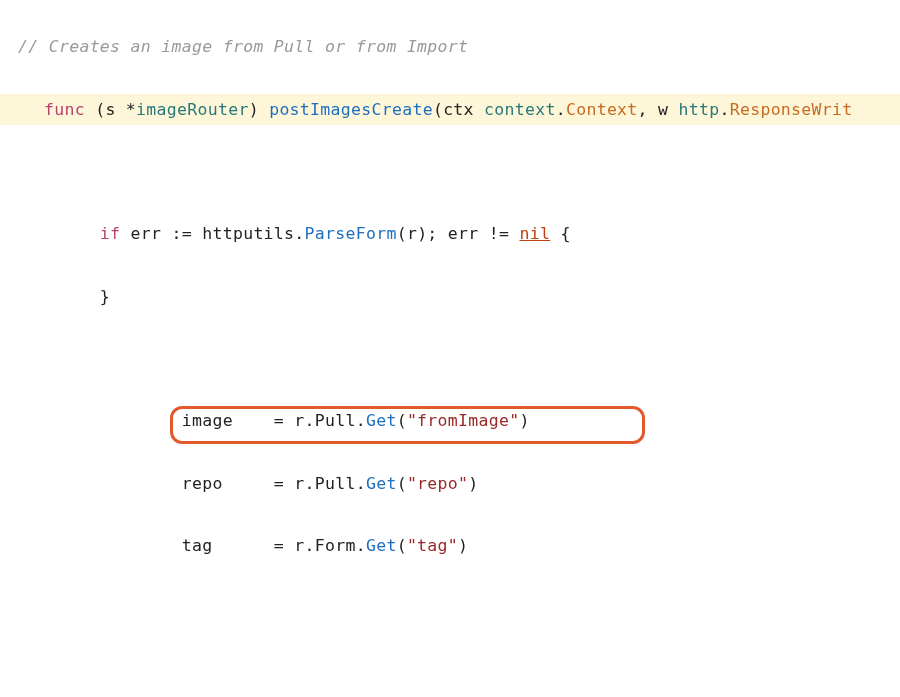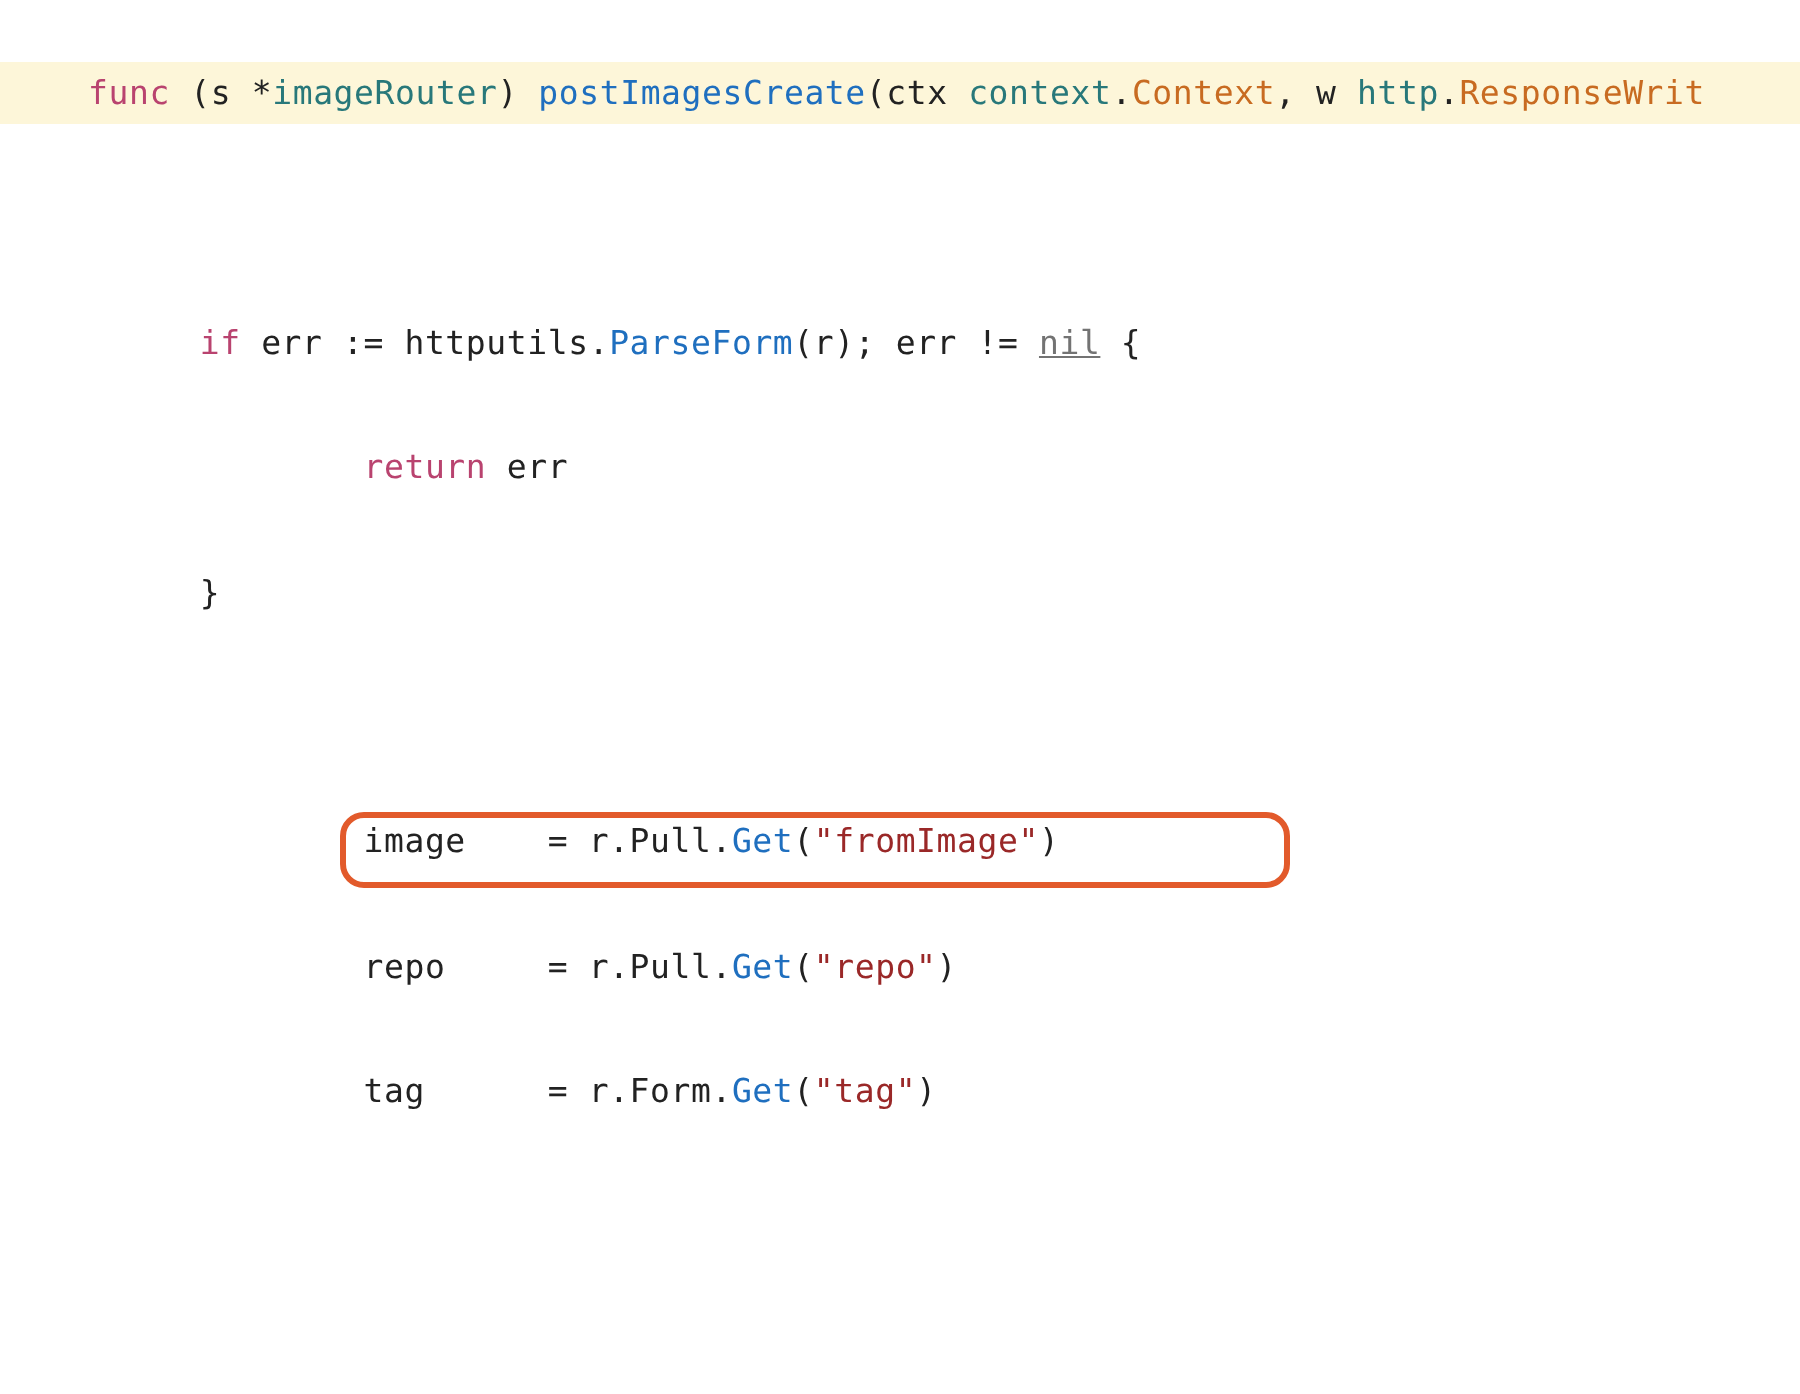--- a/index.html
+++ b/index.html
@@ -26,38 +26,38 @@
     .line.hl {
       background: #fdf6d9;
       padding-left: 44px;
     }
     .comment { color: #9a9a9a; font-style: italic; }
     .kw-func { color: #b9436f; }
     .kw-blue { color: #1f6fbf; }
     .kw-teal { color: #28787a; }
     .kw-orange { color: #c86b21; }
     .kw-return { color: #b9436f; }
-    .kw-nil { color: #737373; text-decoration: underline; }
+    .kw-nil { color: #c2410c; text-decoration: underline; }
     .kw-var { color: #1f6fbf; }
     .str { color: #9a2828; }
     .highlight-box {
       position: absolute;
       border: 3px solid #e25a2b;
       border-radius: 12px;
       pointer-events: none;
     }
   </style>
 </head>
 <body>
 
 <div class="code-container">
+<span class="line"><span class="comment">// Creates an image from Pull or from Import</span></span>
 <span class="line hl"><span class="kw-func">func</span><span> (s *</span><span class="kw-teal">imageRouter</span><span>) </span><span class="kw-blue">postImagesCreate</span><span>(ctx </span><span class="kw-teal">context</span><span>.</span><span class="kw-orange">Context</span><span>, w </span><span class="kw-teal">http</span><span>.</span><span class="kw-orange">ResponseWrit</span></span>
 <span class="line"> </span>
 <span class="line"><span class="kw-func">        if</span><span> err := httputils.</span><span class="kw-blue">ParseForm</span><span>(r); err != </span><span class="kw-nil">nil</span><span> {</span></span>
-<span class="line">                <span class="kw-return">return</span><span> err</span></span>
 <span class="line"><span>        }</span></span>
 <span class="line"> </span>
 <span class="line"><span>                image    = r.Pull.</span><span class="kw-blue">Get</span><span>(</span><span class="str">"fromImage"</span><span>)</span></span>
 <span class="line"><span>                repo     = r.Pull.</span><span class="kw-blue">Get</span><span>(</span><span class="str">"repo"</span><span>)</span></span>
 <span class="line"><span>                tag      = r.Form.</span><span class="kw-blue">Get</span><span>(</span><span class="str">"tag"</span><span>)</span></span>
 
 
 
 
 

